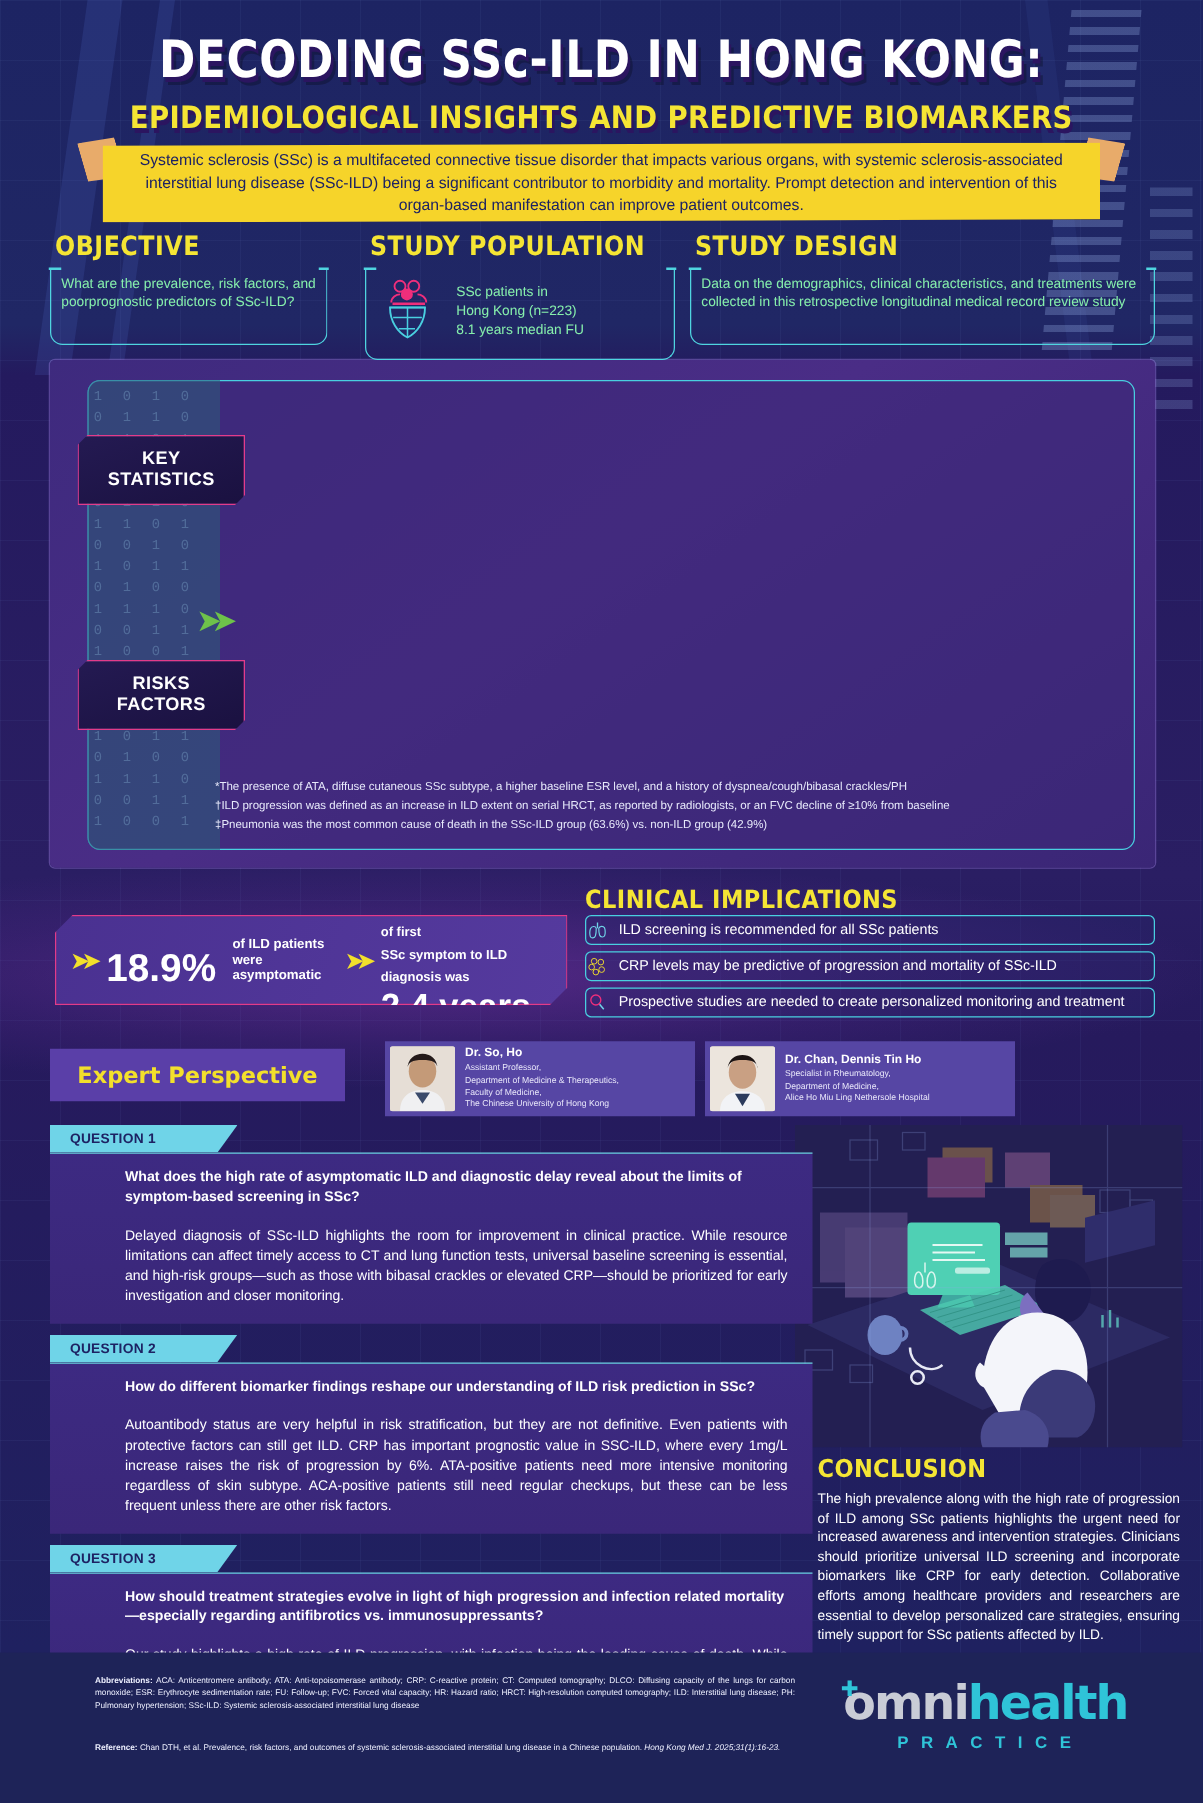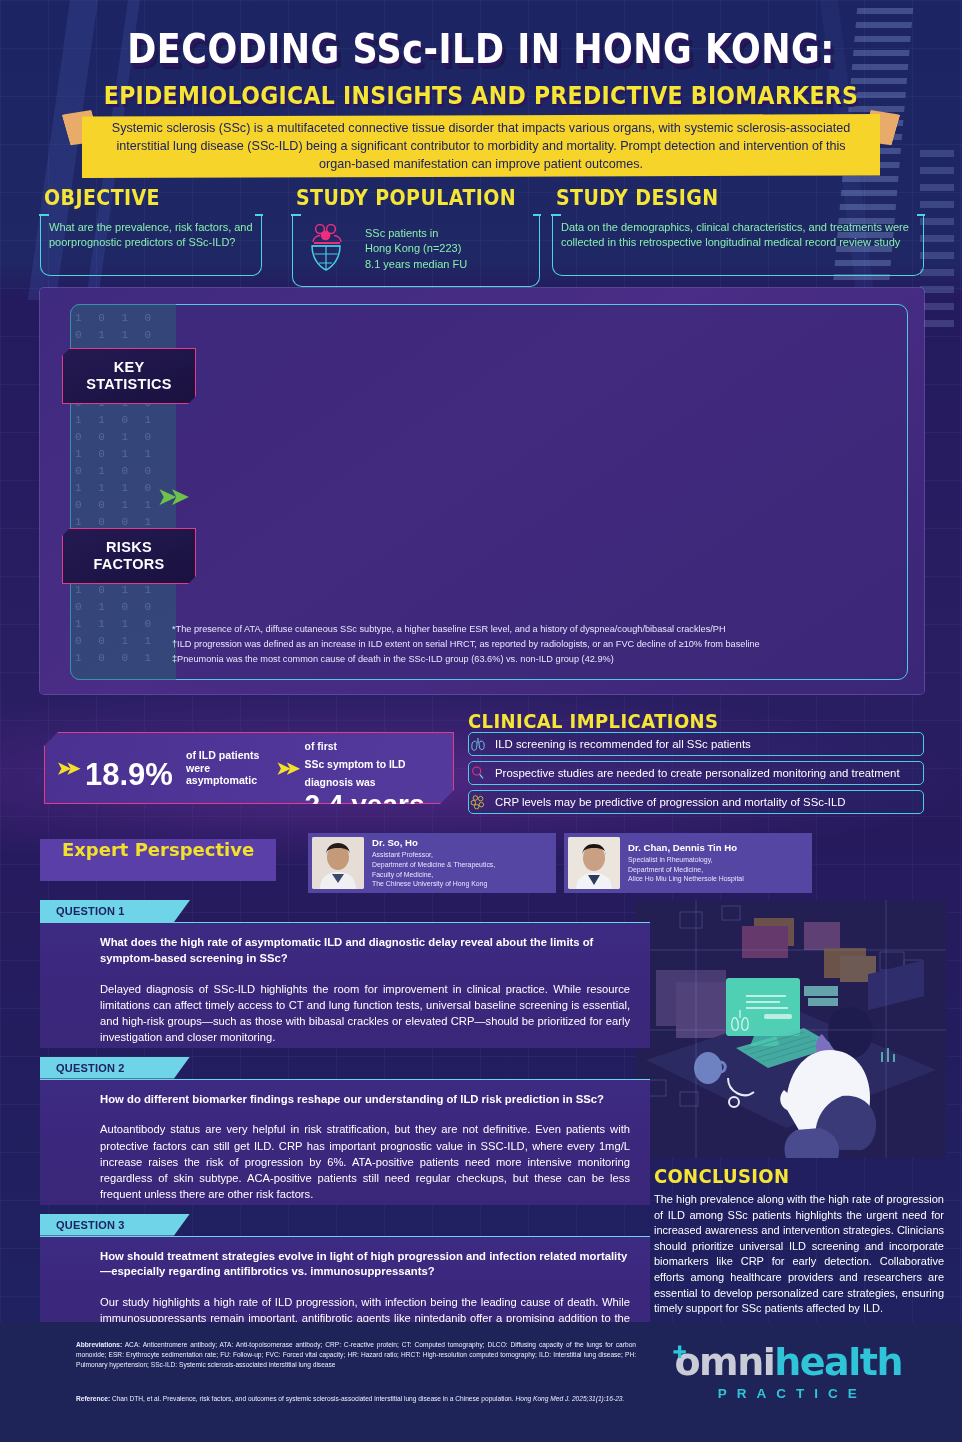--- a/index.html
+++ b/index.html
@@ -199,41 +199,41 @@
   .yel-chev { color:#f3e02b; font-size:17px; font-weight:900; letter-spacing:-5px; flex:0 0 20px;}
   .asym-pct { font-size:31px; font-weight:900; line-height:1;margin-top:12px; }
   .asym-cap { font-size:10.6px; font-weight:700; line-height:1.18;}
   .asym-cap2 { font-size:10.4px; font-weight:700; line-height:1.2; }
   .asym-years { font-size:28px; font-weight:900; line-height:1; margin-top:1px;}
 
   
   .ep-band { position:absolute; top:833px; left:40px; width:884px; height:62px; z-index:6;}
   .ep-title-box {
     position:absolute; left:0; top:6px; width:236px; height:42px;
-    background:#5a3fa8; display:flex; align-items:flex-start; justify-content:center;
+    background:#5a3fa8; display:flex; align-items:center; justify-content:center;
   }
   .ep-title { font-size:18px; font-weight:800; color:#f3e02b; font-family:"DejaVu Sans",sans-serif;}
   .ep-card { position:absolute; top:0; height:60px; background:#5646a4; display:flex; align-items:center; }
   .ep-card.c1 { left:268px; width:248px; }
   .ep-card.c2 { left:524px; width:248px; }
   .ep-photo { width:52px; height:52px; margin:4px 8px 4px 4px; flex:0 0 52px; border-radius:2px; overflow:hidden; background:#d8cfc6; position:relative;}
   .ep-name { font-size:9.6px; font-weight:800; margin-bottom:2px; }
   .ep-aff { font-size:6.9px; line-height:1.42; color:#e8e6fa; }
 
   
   .qa { position:absolute; left:40px; top:900px; width:610px; z-index:6;}
   .q-tab {
     height:22px; width:150px; background:#6fd4e8; color:#1d2263;
     font-size:11px; font-weight:800; display:flex; align-items:center; padding-left:16px;
     clip-path: polygon(0 0, 100% 0, calc(100% - 16px) 100%, 0 100%);
     letter-spacing:.2px;
   }
   .q-body {
     background: linear-gradient(180deg,#3d2a82 0%,#3a2779 100%);
-    border-top:1.5px solid #6fd4e8; padding:12px 20px 2px 60px;
+    border-top:1.5px solid #6fd4e8; padding:12px 20px 13px 60px;
   }
   .q-text { font-size:11.3px; font-weight:800; line-height:1.4; margin-bottom:14px; }
   .a-text { font-size:11.2px; line-height:1.45; text-align:justify; }
   .qa-block { margin-bottom:9px; }
 
   
   .illus { position:absolute; right:16px; top:900px; width:310px; height:258px; z-index:5; }
 
   
   .concl { position:absolute; right:18px; top:1165px; width:290px; z-index:6;}
@@ -554,39 +554,39 @@
             <path d="M12 3v7" stroke="#6fd4e8" stroke-width="1.6" fill="none"></path>
             <path d="M10.5 10C9.5 7 5 7 3.5 10.5 2.5 13 2.5 18 3.5 20c1 2 5 2 6-1 .6-2 1-6 1-9z" fill="none" stroke="#6fd4e8" stroke-width="1.4"></path>
             <path d="M13.5 10c1-3 5.5-3 7-.5 1 2.5 1 7.5 0 9.5-1 2-5 2-6-1-.6-2-1-6-1-8z" fill="none" stroke="#6fd4e8" stroke-width="1.4"></path>
           </svg>
       </span>
       <span>ILD screening is recommended for all SSc patients</span>
     </div>
     <div class="ci-item">
       <span class="ci-icon">
         <svg width="16" height="16" viewBox="0 0 24 24">
-            <circle cx="10" cy="9" r="6" fill="none" stroke="#ef2e7b" stroke-width="1.6"></circle>
-            <path d="M14.5 14l5 6" stroke="#6fd4e8" stroke-width="1.8" fill="none"></path>
-          </svg>
-      </span>
-      <span>Prospective studies are needed to create personalized monitoring and treatment</span>
-    </div>
-    <div class="ci-item">
-      <span class="ci-icon">
-        <svg width="16" height="16" viewBox="0 0 24 24">
             <g fill="none" stroke="#f3e02b" stroke-width="1.1">
               <circle cx="8" cy="6" r="3.4"></circle>
               <circle cx="16" cy="7" r="3.4"></circle>
               <circle cx="17" cy="16" r="3.4"></circle>
               <circle cx="10" cy="19" r="3.4"></circle>
               <circle cx="5" cy="13" r="3.4"></circle>
             </g>
           </svg>
       </span>
       <span>CRP levels may be predictive of progression and mortality of SSc-ILD</span>
+    </div>
+    <div class="ci-item">
+      <span class="ci-icon">
+        <svg width="16" height="16" viewBox="0 0 24 24">
+            <circle cx="10" cy="9" r="6" fill="none" stroke="#ef2e7b" stroke-width="1.6"></circle>
+            <path d="M14.5 14l5 6" stroke="#6fd4e8" stroke-width="1.8" fill="none"></path>
+          </svg>
+      </span>
+      <span>Prospective studies are needed to create personalized monitoring and treatment</span>
     </div>
   </div>
 
   <div class="asym-box">
     <span class="yel-chev">➤➤</span>
     <span class="asym-pct">18.9%</span>
     <span class="asym-cap" style="margin-left:5px;">
       <span>of ILD patients</span><br>
       <span>were asymptomatic</span>
     </span>

